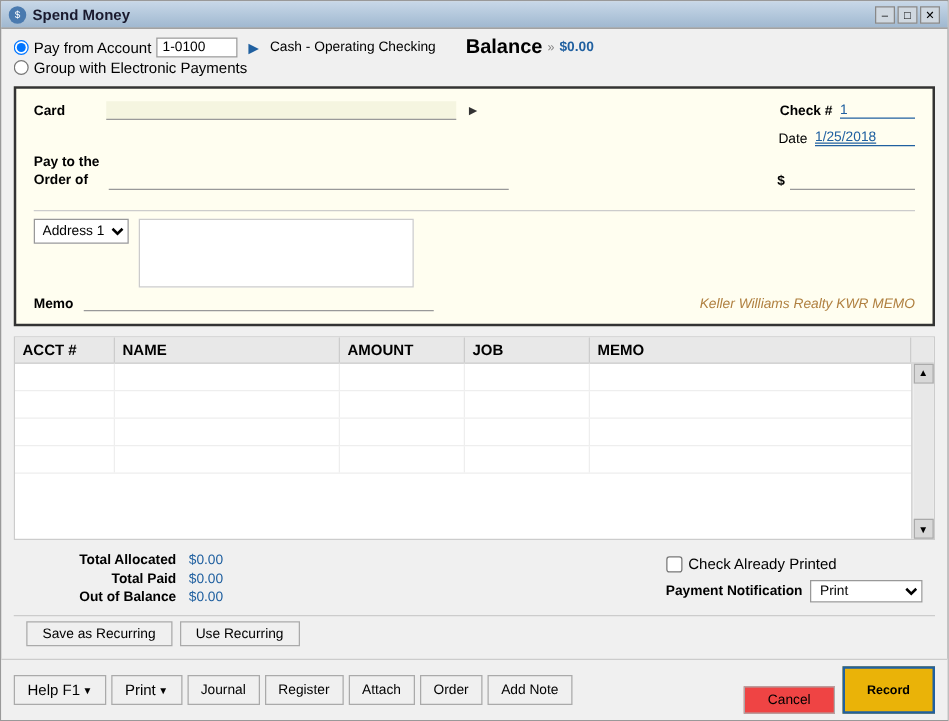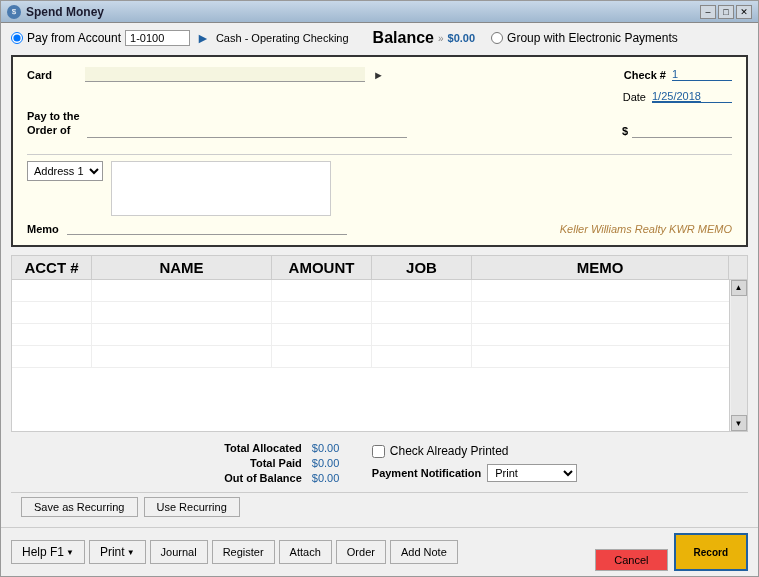--- a/index.html
+++ b/index.html
@@ -10,21 +10,21 @@
     .title-bar { background: linear-gradient(to bottom, #c8d8e8, #a0b8d0); height: 22px; display: flex; align-items: center; justify-content: space-between; padding: 0 6px; border-bottom: 1px solid #888; }
     .title-bar-left { display: flex; align-items: center; gap: 5px; }
     .title-icon { width: 14px; height: 14px; background: #4a7aaf; border-radius: 50%; display: flex; align-items: center; justify-content: center; color: white; font-size: 8px; }
     .title-text { color: #1a1a2e; font-size: 12px; font-weight: bold; }
     .title-buttons { display: flex; gap: 2px; }
     .title-btn { width: 16px; height: 14px; background: #d0d8e0; border: 1px solid #888; display: flex; align-items: center; justify-content: center; font-size: 9px; cursor: pointer; }
 
     .content { flex: 1; display: flex; flex-direction: column; padding: 6px 10px; gap: 4px; }
 
     .top-row { display: flex; align-items: center; gap: 8px; }
-    .radio-group { display: flex; flex-direction: row; gap: 16px; }
+    .radio-group { display: flex; flex-direction: column; gap: 0; }
     .radio-row { display: flex; align-items: center; gap: 4px; }
     .radio-input { width: 12px; height: 12px; }
     .account-field { display: flex; align-items: center; gap: 6px; }
     .account-code { border: 1px solid #999; background: white; padding: 1px 4px; width: 65px; font-size: 11px; }
     .arrow-btn { color: #2060a0; font-size: 14px; cursor: pointer; }
     .account-name { font-size: 11px; }
     .balance-section { display: flex; align-items: center; gap: 4px; margin-left: 20px; }
     .balance-label { font-weight: bold; font-size: 16px; }
     .balance-arrows { color: #888; font-size: 10px; }
     .balance-value { color: #2060a0; font-size: 11px; font-weight: bold; }
@@ -57,30 +57,30 @@
     .address-box { border: 1px solid #ccc; background: white; width: 220px; height: 55px; padding: 2px; font-size: 11px; resize: none; }
 
     .memo-row { display: flex; align-items: flex-end; justify-content: space-between; }
     .memo-left { display: flex; align-items: flex-end; gap: 8px; }
     .memo-label { font-weight: bold; font-size: 11px; }
     .memo-field { border: none; border-bottom: 1px solid #999; background: transparent; width: 280px; font-size: 11px; }
     .company-watermark { color: #b08040; font-style: italic; font-size: 11px; }
 
     .table-section { border: 1px solid #ccc; background: white; flex: 1; min-height: 100px; display: flex; flex-direction: column; }
     .table-header { display: grid; grid-template-columns: 80px 180px 100px 100px 1fr 18px; background: #e8e8e8; border-bottom: 1px solid #ccc; }
-    .th { padding: 3px 6px; font-weight: bold; font-size: 15px; border-right: 1px solid #ccc; text-align: center; }
+    .th { padding: 3px 6px; font-weight: bold; font-size: 12px; border-right: 1px solid #ccc; }
     .th:last-child { border-right: none; }
     .table-body { flex: 1; position: relative; }
     .table-row { display: grid; grid-template-columns: 80px 180px 100px 100px 1fr; border-bottom: 1px solid #eee; height: 22px; }
     .td { padding: 2px 6px; font-size: 11px; border-right: 1px solid #eee; }
     .scrollbar-area { position: absolute; right: 0; top: 0; width: 18px; height: 100%; background: #f0f0f0; border-left: 1px solid #ccc; display: flex; flex-direction: column; align-items: center; }
     .scroll-btn { width: 16px; height: 16px; background: #d8d8d8; border: 1px solid #aaa; display: flex; align-items: center; justify-content: center; font-size: 8px; cursor: pointer; }
     .scroll-track { flex: 1; width: 16px; background: #e8e8e8; }
 
-    .totals-row { display: flex; align-items: flex-start; justify-content: center; padding: 6px 10px 4px 10px; }
+    .totals-row { display: flex; align-items: flex-start; justify-content: space-between; padding: 6px 10px 4px 10px; }
     .totals-left { display: flex; flex-direction: column; align-items: flex-end; gap: 3px; }
     .total-line { display: flex; gap: 10px; align-items: center; }
     .total-label { font-weight: bold; font-size: 11px; text-align: right; width: 120px; }
     .total-value { color: #2060a0; font-size: 11px; width: 60px; }
     .totals-right { display: flex; flex-direction: column; gap: 6px; padding-top: 2px; }
     .check-printed-row { display: flex; align-items: center; gap: 5px; }
     .payment-notif-row { display: flex; align-items: center; gap: 6px; }
     .notif-label { font-weight: bold; font-size: 11px; }
     .notif-select { border: 1px solid #999; background: white; padding: 1px 3px; font-size: 11px; width: 90px; }
 

